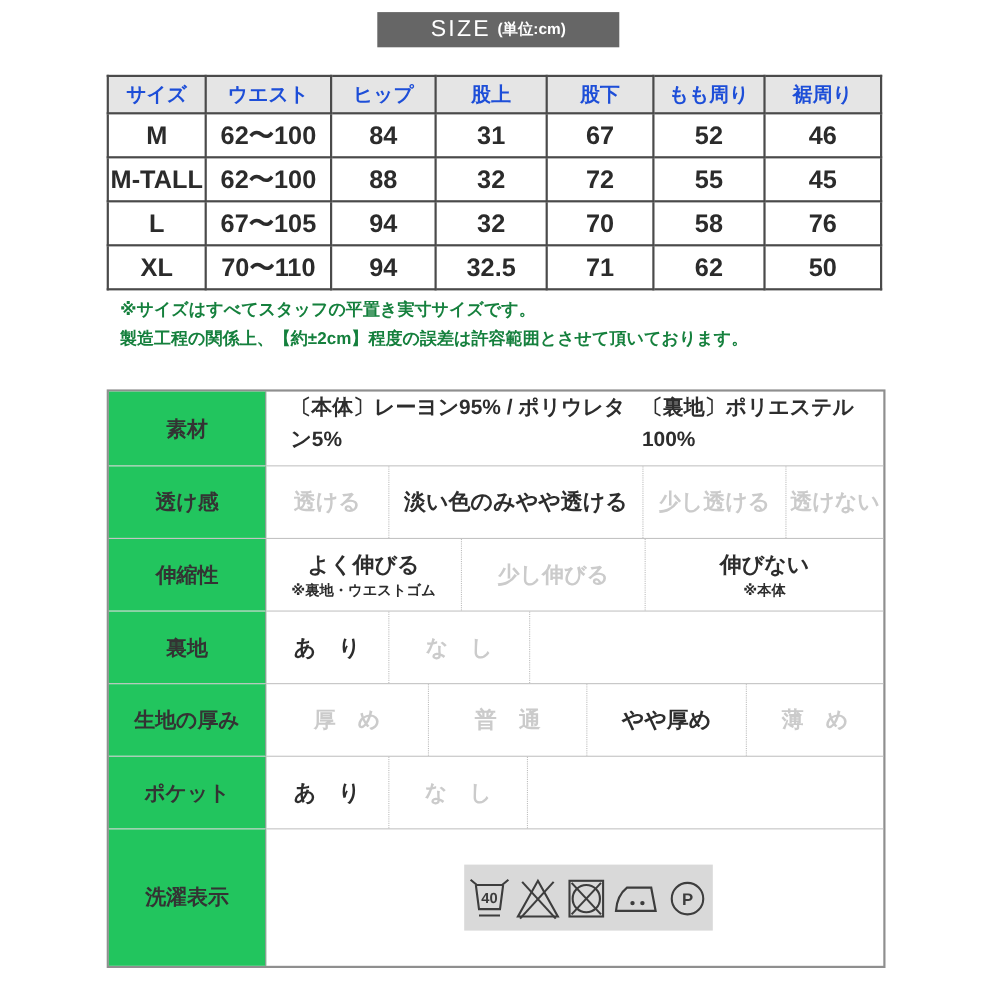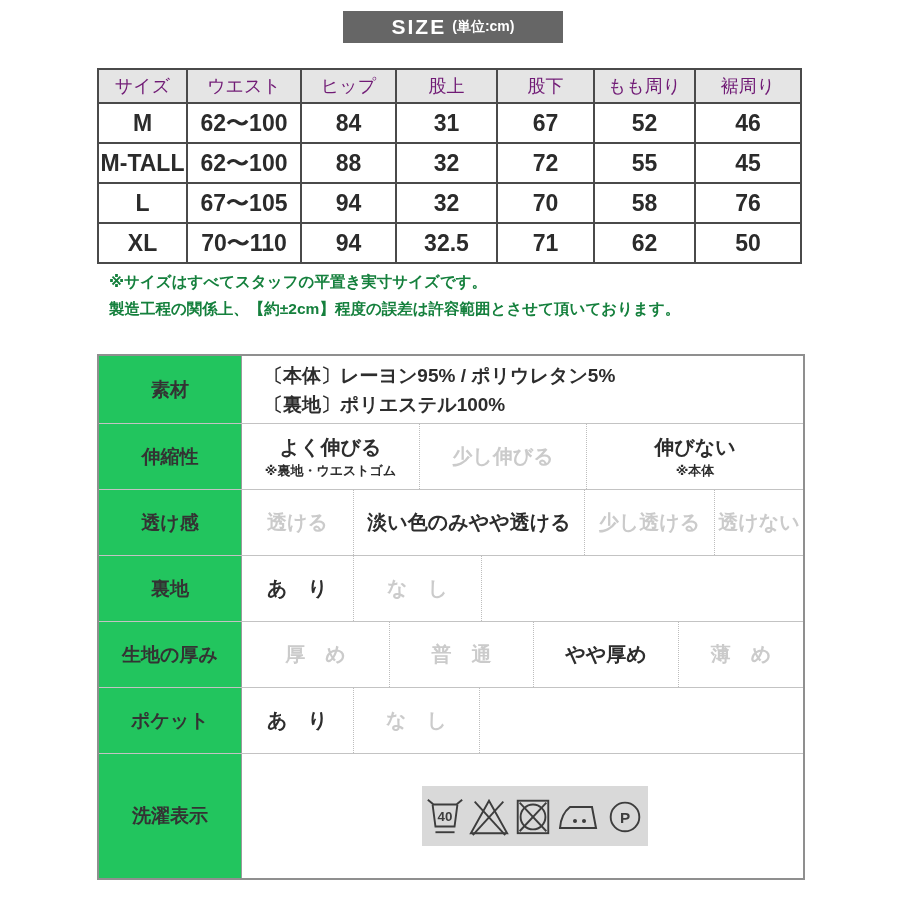--- a/index.html
+++ b/index.html
@@ -5,30 +5,30 @@
   html,body{margin:0;padding:0;background:#ffffff;}
   .page{
     position:relative;width:900px;height:900px;background:#ffffff;overflow:hidden;
     font-family:"Liberation Sans","DejaVu Sans",sans-serif;color:#2d2d2d;
   }
   
   .size-bar{
     position:absolute;left:343px;top:11px;width:220px;height:32px;
     background:#666666;color:#ffffff;display:flex;align-items:center;justify-content:center;gap:6px;
   }
-  .size-bar .t1{font-size:21px;font-weight:bold;letter-spacing:2px;}
+  .size-bar .t1{font-size:21px;font-weight:normal;letter-spacing:2px;}
   .size-bar .t2{font-size:14px;font-weight:bold;}
   
   .size-table{
     position:absolute;left:97px;top:68px;border-collapse:collapse;table-layout:fixed;
   }
   .size-table th,.size-table td{
     border:2px solid #4a4a4a;text-align:center;vertical-align:middle;padding:0;
   }
-  .size-table th{height:32px;background:#e5e5e5;font-size:18px;font-weight:normal;color:#701a75;}
+  .size-table th{height:32px;background:#e5e5e5;font-size:18px;font-weight:bold;color:#1d4ed8;}
   .size-table td{height:38px;background:#ffffff;font-size:23px;font-weight:600;color:#2b2b2b;}
   
   .notes{position:absolute;left:109px;top:268px;font-size:15.5px;line-height:27px;color:#15803d;font-weight:700;}
   
   .details{position:absolute;left:97px;top:354px;width:708px;border:2px solid #8f8f8f;box-sizing:border-box;}
   .d-row{display:flex;border-top:1px solid #c3c3c3;}
   .d-row:first-child{border-top:none;}
   .d-label{
     width:142px;flex:0 0 142px;background:#22c55e;border-right:1px solid #9a9a9a;
     display:flex;align-items:center;justify-content:center;
@@ -40,21 +40,21 @@
     border-right:1px dotted #bdbdbd;box-sizing:border-box;
   }
   .d-cell.last{border-right:none;flex:1;}
   .opt{font-size:20px;font-weight:bold;color:#2d2d2d;white-space:nowrap;}
   .opt.inactive{color:#cbcbcb;}
   .opt-note{font-size:13px;font-weight:bold;color:#2d2d2d;margin-top:1px;white-space:nowrap;}
   .h-material{height:67px;}
   .h-std{height:65px;}
   .h-wash{height:124px;}
   .material-text{
-    display:flex;flex-direction:column;justify-content:center;align-items:flex-start;
+    display:flex;flex-direction:row;justify-content:center;align-items:flex-start;
     padding-left:22px;font-size:19px;font-weight:bold;color:#2d2d2d;line-height:29px;
   }
   .wash-cell{display:flex;align-items:center;padding-left:24px;}
   .wash-box{
     background:#d9d9d9;display:flex;align-items:center;gap:2px;padding:6px 2px;
   }
   .wash-box svg{display:block;}
   .sym{stroke:#3d3d3d;stroke-width:2;fill:none;}
   .symtext{fill:#3d3d3d;font-family:"Liberation Sans","DejaVu Sans",sans-serif;font-weight:bold;}
 </style>
@@ -140,50 +140,50 @@
       <div class="d-label">素材</div>
       <div class="d-content">
         <div class="d-cell last material-text">
           <div>〔本体〕レーヨン95% / ポリウレタン5%</div>
           <div>〔裏地〕ポリエステル100%</div>
         </div>
       </div>
     </div>
 
     <div class="d-row h-std">
+      <div class="d-label">透け感</div>
+      <div class="d-content">
+        <div class="d-cell" style="width:112px">
+          <span class="opt inactive">透ける</span>
+        </div>
+        <div class="d-cell" style="width:231px">
+          <span class="opt">淡い色のみやや透ける</span>
+        </div>
+        <div class="d-cell" style="width:130px">
+          <span class="opt inactive">少し透ける</span>
+        </div>
+        <div class="d-cell last">
+          <span class="opt inactive">透けない</span>
+        </div>
+      </div>
+    </div>
+
+    <div class="d-row h-std">
       <div class="d-label">伸縮性</div>
       <div class="d-content">
         <div class="d-cell" style="width:178px">
           <span class="opt">よく伸びる</span>
           <span class="opt-note">※裏地・ウエストゴム</span>
         </div>
         <div class="d-cell" style="width:167px">
           <span class="opt inactive">少し伸びる</span>
         </div>
         <div class="d-cell last">
           <span class="opt">伸びない</span>
           <span class="opt-note">※本体</span>
-        </div>
-      </div>
-    </div>
-
-    <div class="d-row h-std">
-      <div class="d-label">透け感</div>
-      <div class="d-content">
-        <div class="d-cell" style="width:112px">
-          <span class="opt inactive">透ける</span>
-        </div>
-        <div class="d-cell" style="width:231px">
-          <span class="opt">淡い色のみやや透ける</span>
-        </div>
-        <div class="d-cell" style="width:130px">
-          <span class="opt inactive">少し透ける</span>
-        </div>
-        <div class="d-cell last">
-          <span class="opt inactive">透けない</span>
         </div>
       </div>
     </div>
 
     <div class="d-row h-std">
       <div class="d-label">裏地</div>
       <div class="d-content">
         <div class="d-cell" style="width:112px">
           <span class="opt">あ　り</span>
         </div>

